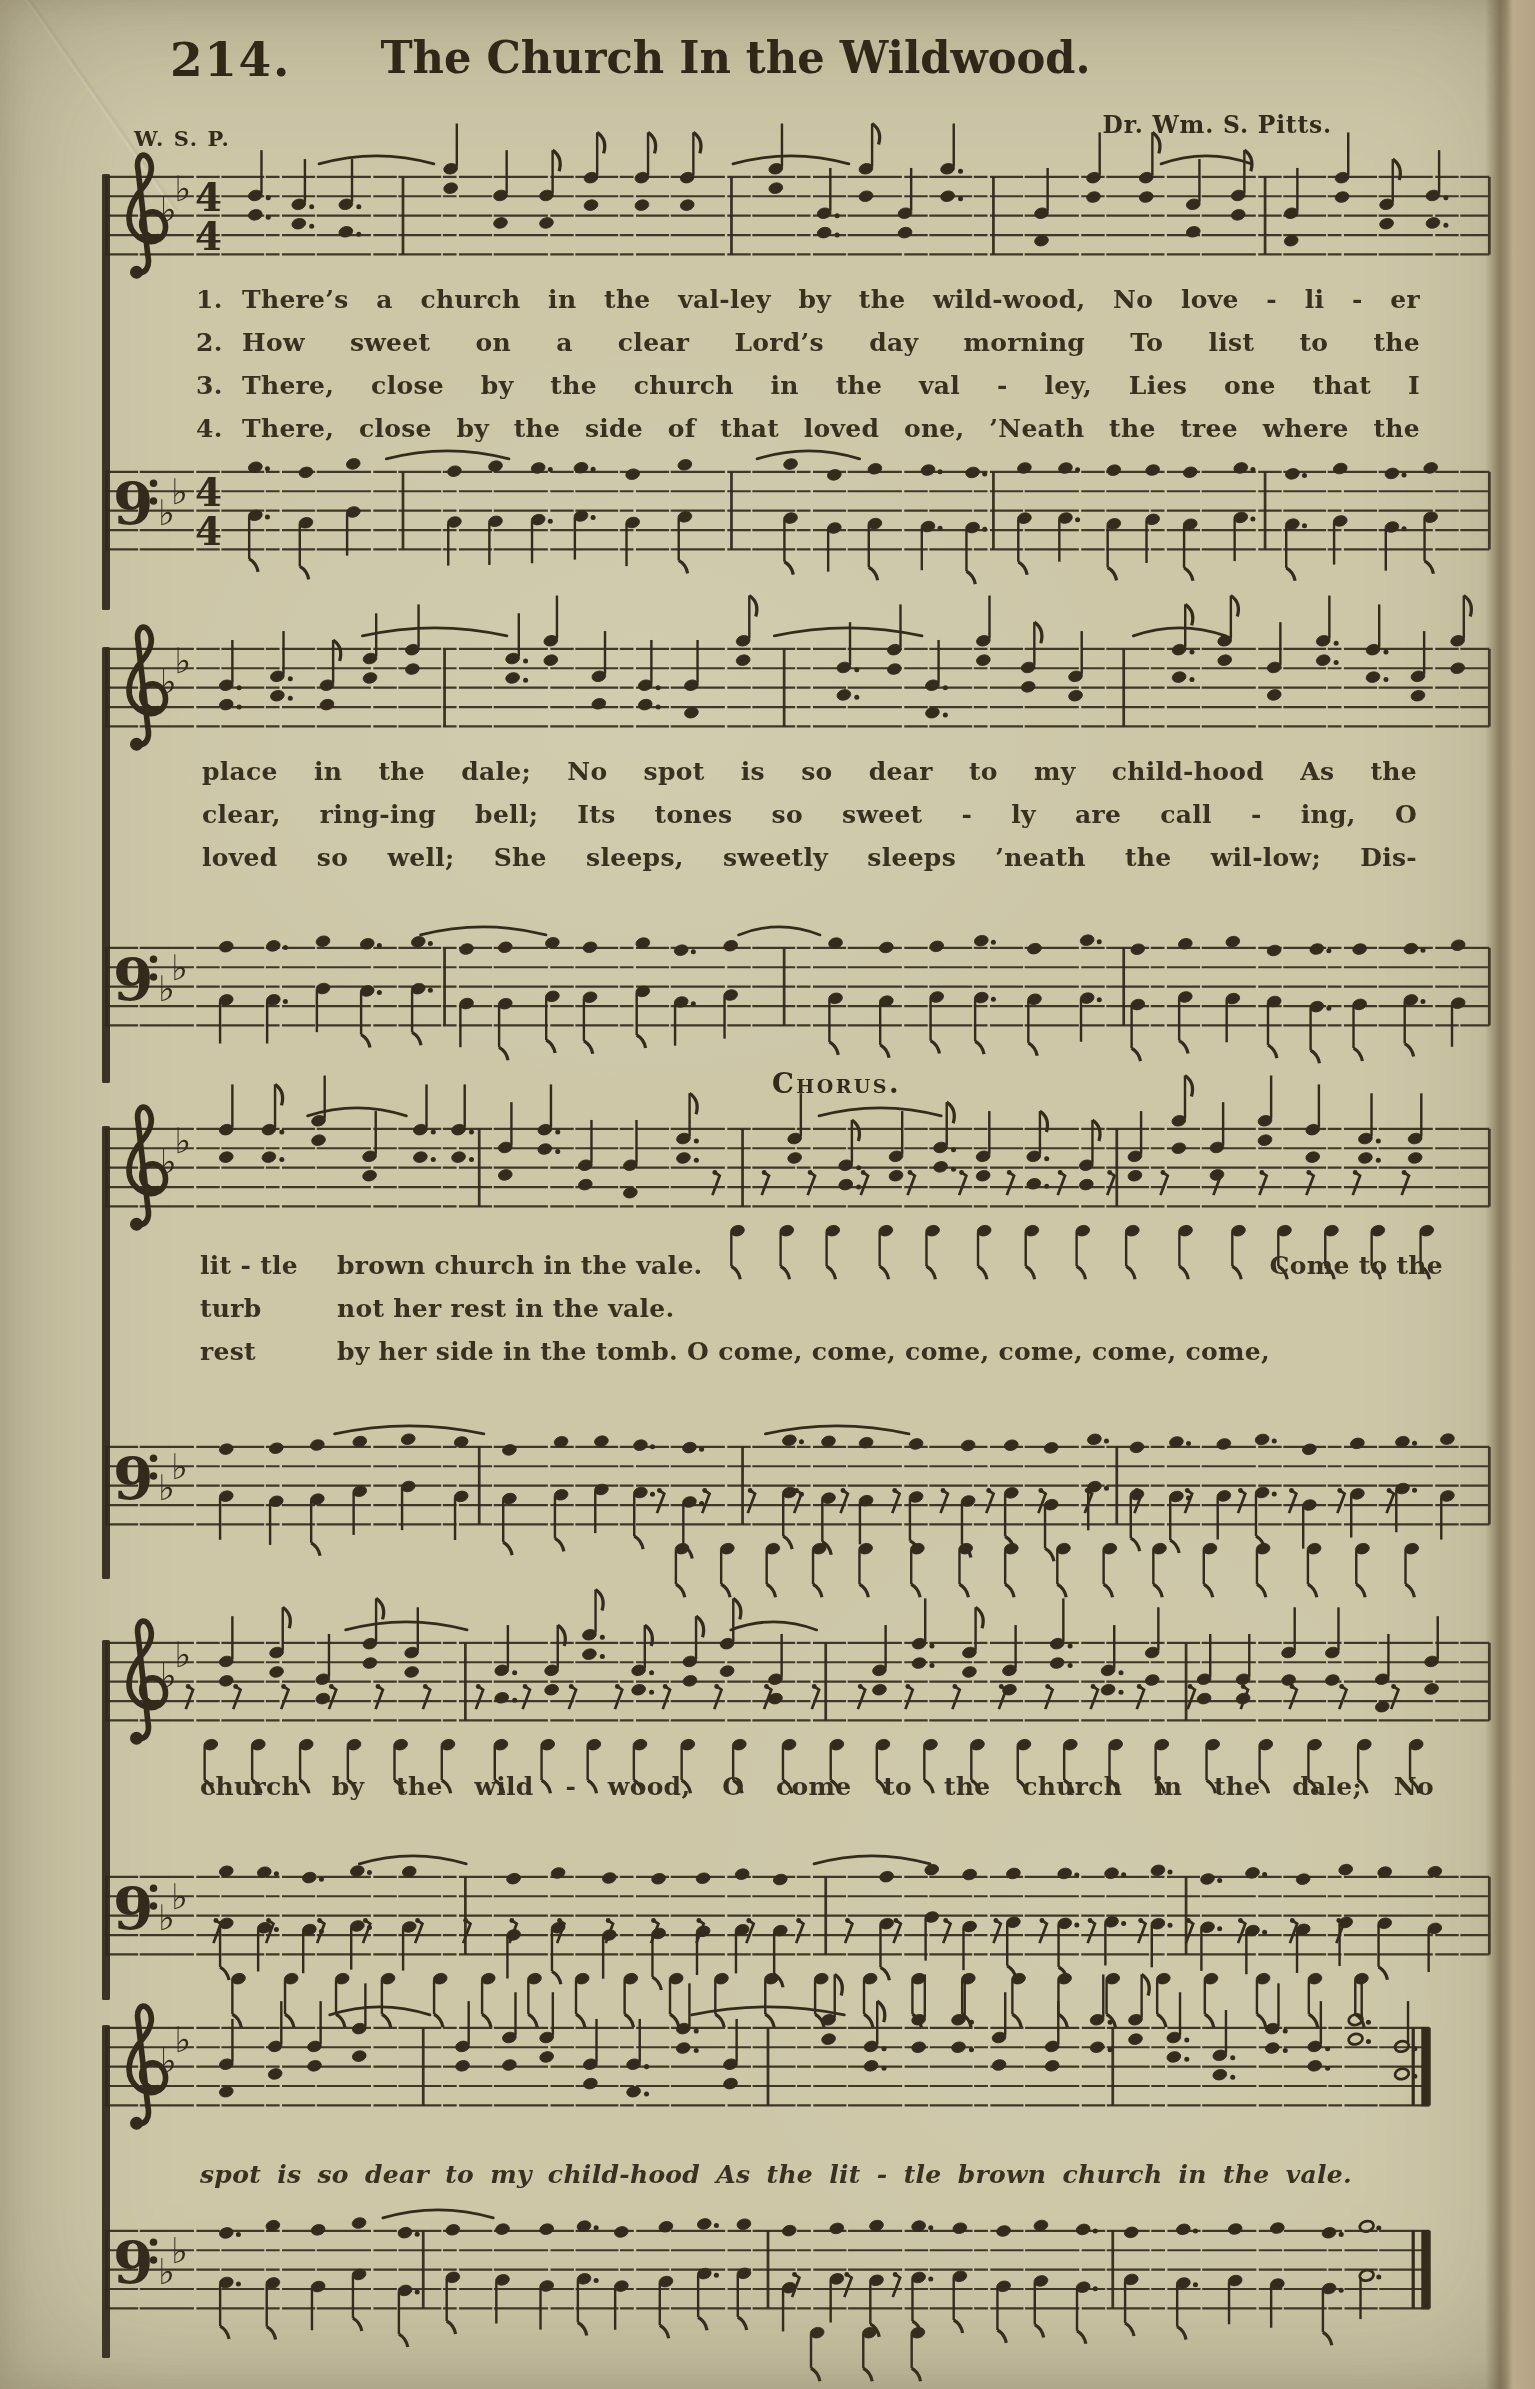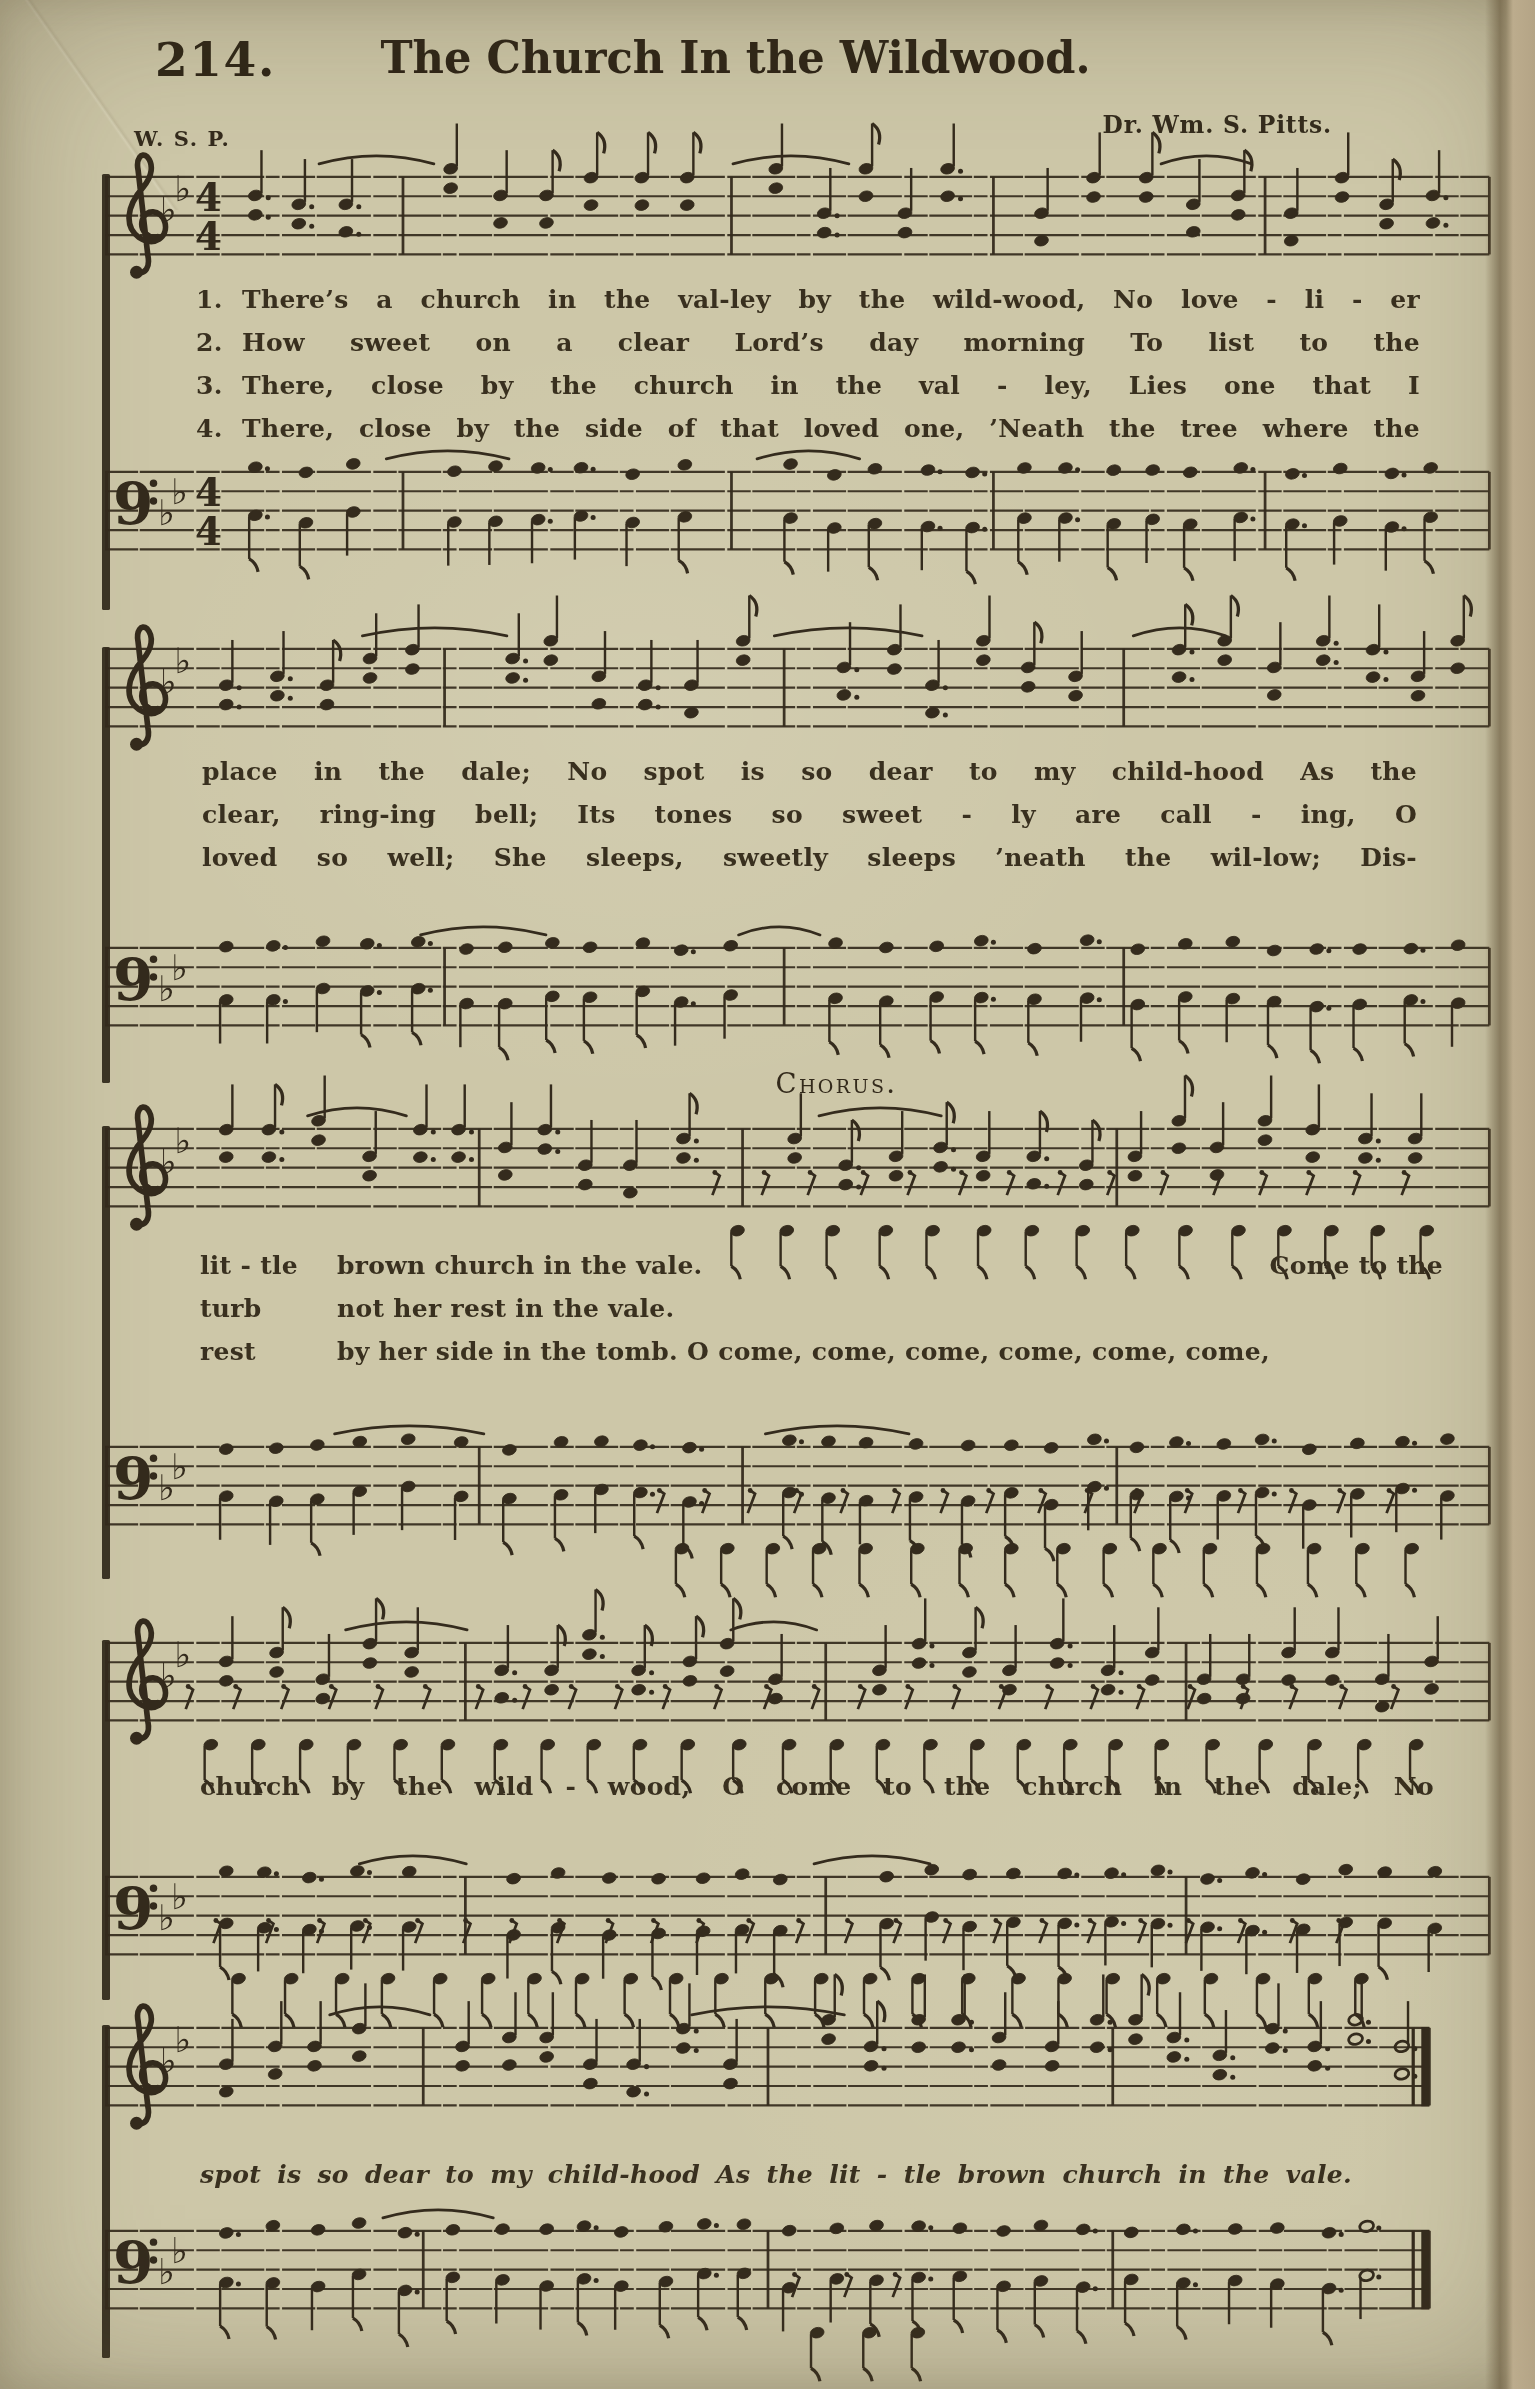--- a/index.html
+++ b/index.html
@@ -17,21 +17,21 @@
       radial-gradient(ellipse 647px 727px at 70% 80%, rgba(255,250,230,0.06), rgba(255,250,230,0) 70%);
   }
   .vignette{position:absolute;inset:0;pointer-events:none;
     box-shadow:inset 0 0 154px rgba(84,72,46,0.38), inset 0 0 32px rgba(84,72,46,0.18);}
   .edge-right{position:absolute;top:0;right:0;width:50px;height:100%;pointer-events:none;
     background:linear-gradient(to right, rgba(120,102,70,0) 0%, rgba(104,88,60,0.62) 30%,
       rgba(125,108,78,0.55) 42%, #bcac8d 56%, #b4a486 100%);}
   .crease-tl{position:absolute;left:0;top:0;width:210px;height:210px;pointer-events:none;opacity:.5;
     background:linear-gradient(55deg, transparent 47.8%, rgba(255,255,240,0.35) 48.6%, rgba(90,75,50,0.18) 49.4%, transparent 50.4%);}
 
-  .hymn-number{position:absolute;left:155px;top:32px;font-size:47px;font-weight:bold;
+  .hymn-number{position:absolute;left:170px;top:32px;font-size:47px;font-weight:bold;
     letter-spacing:1.6px;color:#2e2617;}
   .page-title{position:absolute;left:105px;top:31px;width:1261px;text-align:center;
     font-size:45px;font-weight:bold;color:#2e2517;transform:scaleX(0.96);letter-spacing:0px;}
   .author-left{position:absolute;left:134px;top:126px;font-size:21px;font-weight:bold;letter-spacing:1.6px;text-align:center;}
   .author-right{position:absolute;left:905px;top:111px;width:427px;text-align:right;
     font-size:23.4px;font-weight:bold;letter-spacing:0.8px;}
 
   .staff-svg{position:absolute;pointer-events:none;overflow:visible;}
   .sysbar{position:absolute;width:8px;background:#2f271a;border-radius:1.6px;opacity:.92;}
 
@@ -40,21 +40,21 @@
   .vrow{position:relative;height:43px;white-space:nowrap;}
   .vnum{position:absolute;left:91px;top:0;}
   .vjust{position:absolute;left:137px;right:71px;top:0;text-align:justify;text-align-last:justify;white-space:normal;}
   .vjust2{position:absolute;left:97px;right:74px;top:0;text-align:justify;text-align-last:justify;white-space:normal;}
   .chrow{position:relative;height:43px;display:flex;padding-left:95px;padding-right:48px;}
   .chlead{width:137px;flex:none;}
   .chbody{flex:none;}
   .chright{margin-left:auto;text-align:right;}
 
   .chorus-label{position:absolute;left:105px;top:1067px;width:1386px;text-align:center;
-    padding-left:77px;box-sizing:border-box;font-variant:small-caps;font-weight:normal;
+    padding-left:77px;box-sizing:border-box;font-variant:small-caps;font-weight:bold;
     font-size:27.5px;letter-spacing:2.4px;color:#332a1b;}
 
   .cont-line{position:absolute;left:105px;width:1386px;font-weight:bold;font-size:25px;
     color:#39301f;letter-spacing:0.3px;}
   .cl1{top:1772px;} .cl1 .vjust{left:95px;right:57px;}
   .cl2{top:1819px;} .cl2 .vjust{left:19.4px;right:79px;}
   .cl3{top:2160px;width:1326px;font-style:italic;} .cl3 .vjust{left:95px;right:79px;}
   .cont-inner{position:relative;height:45px;}
 </style>
 </head>

